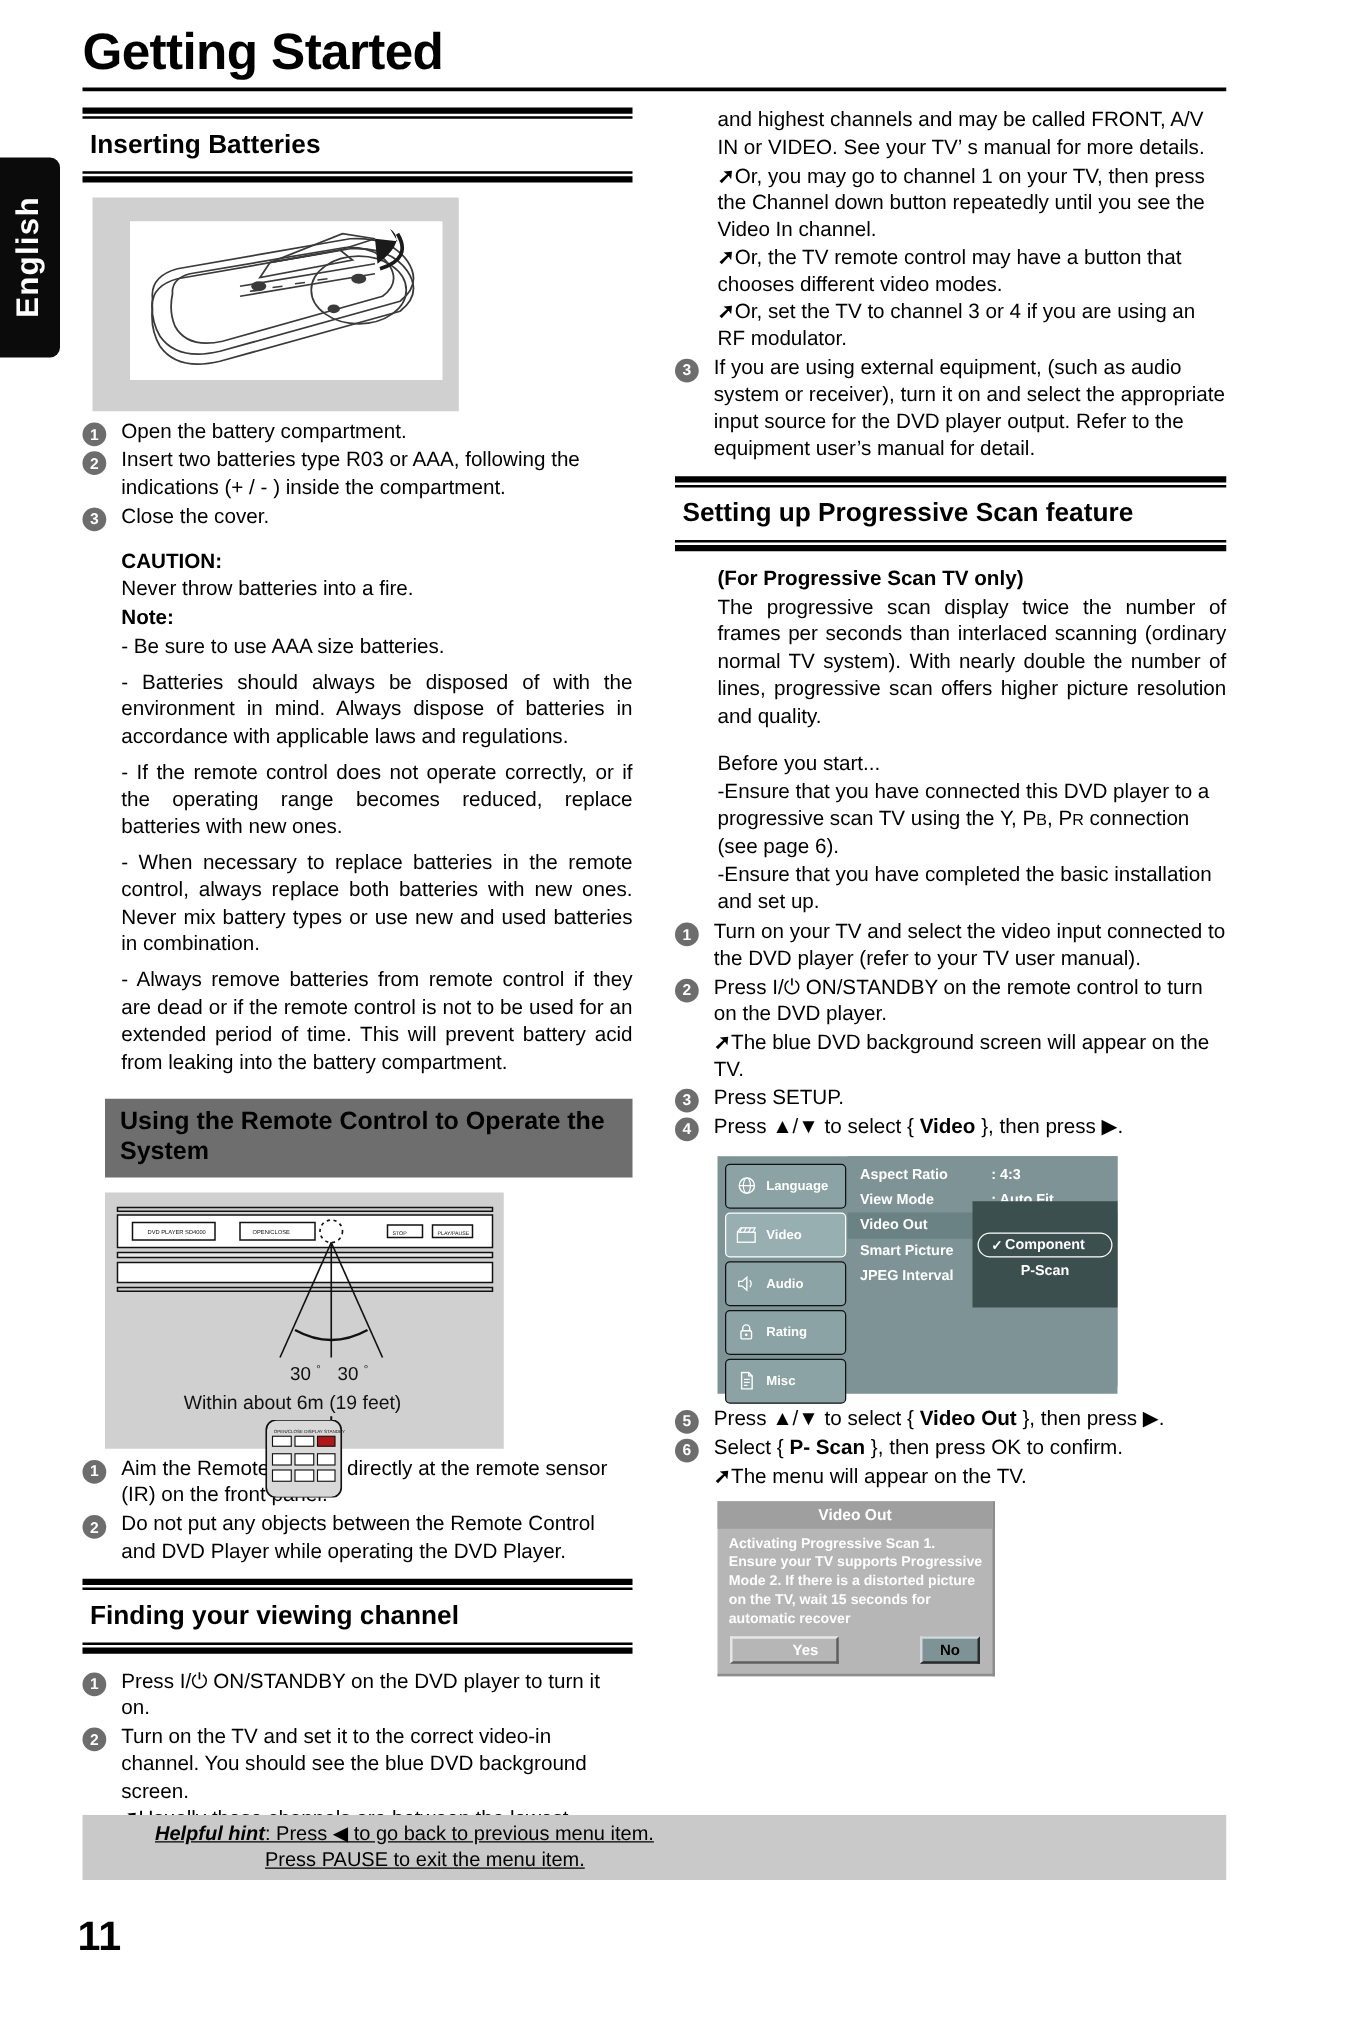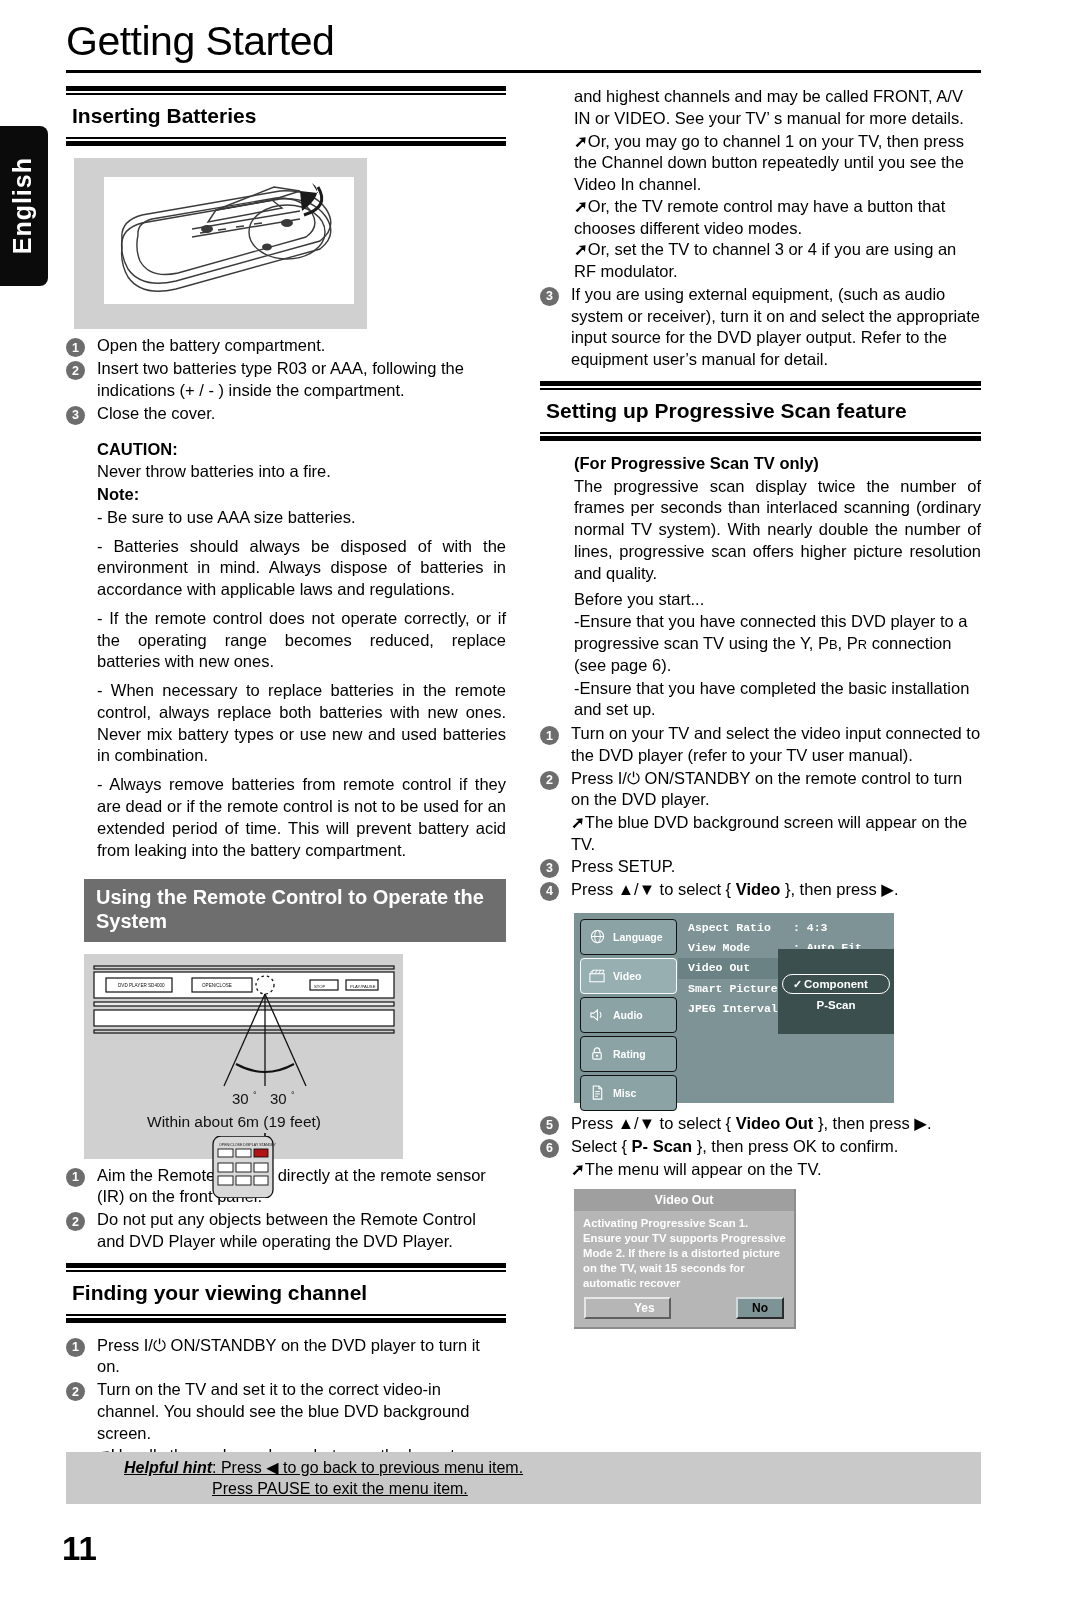--- a/index.html
+++ b/index.html
@@ -24,42 +24,42 @@
     color: #fff; font-weight: bold; font-size: 25px;
     letter-spacing: 1px;
     writing-mode: vertical-rl; text-orientation: mixed;
     transform: rotate(180deg);
     margin-left: 10px;
   }
 
   
   .page-title {
     position: absolute; left: 66px; top: 18px;
-    font-size: 41px; font-weight: normal; letter-spacing: -0.5px;
+    font-size: 41px; font-weight: bold; letter-spacing: -0.5px;
   }
   .title-rule {
     position: absolute; left: 66px; top: 70px; width: 915px;
     height: 3px; background: #000;
   }
 
   
   .col-left  { position: absolute; left: 66px;  top: 86px;  width: 440px; }
   .col-right { position: absolute; left: 540px; top: 86px;  width: 441px; }
 
   
   .hdr-block { margin-bottom: 6px; }
   .rule-thick { height: 5px; background: #000; }
   .rule-thin  { height: 2px; background: #000; margin-top: 2px; }
   .rule-thin2 { height: 2px; background: #000; }
   .rule-thick2{ height: 5px; background: #000; margin-top: 2px; }
   .hdr-text {
     font-size: 21px; font-weight: bold; padding: 9px 4px 9px 6px;
   }
   .hdr-banner {
-    background: #6e6e6e; color: #ffffff; font-size: 20px; font-weight: bold;
+    background: #6e6e6e; color: #000000; font-size: 20px; font-weight: bold;
     padding: 7px 10px 8px 12px; line-height: 1.18;
   }
 
   
   .p {
     font-size: 16.5px; line-height: 1.32; text-align: justify;
     margin-bottom: 1px;
   }
   .p.nj { text-align: left; }
   .bold { font-weight: bold; }
@@ -97,21 +97,21 @@
     display: flex; align-items: center; padding-left: 7px;
     color: #fff; font-size: 10.5px; font-weight: bold;
   }
   .osd-btn.sel { background: #97afb0; border-color: #fff; }
   .osd-ico { width: 18px; height: 16px; margin-right: 7px; flex:0 0 auto;
              display:flex; align-items:center; justify-content:center; }
   .osd-main { position: absolute; left: 104px; top: 0px; right: 0; bottom: 6px;
               background: #7d9395; }
   .osd-row {
     display: flex; color: #fff; font-size: 11.5px; font-weight: bold;
-    padding: 3px 0 3px 10px; line-height: 1.25; font-family: Liberation Mono, monospace;
+    padding: 3px 0 3px 10px; line-height: 1.25;
   }
   .osd-row .lab { width: 105px; }
   .osd-row.hl { background: #6b8284; }
   .osd-pop {
     position: absolute; left: 100px; top: 36px; width: 116px; height: 85px;
     background: #3b4f4e;
   }
   .osd-pop .opt {
     color: #fff; font-size: 11.5px; font-weight: bold;
     text-align: center; padding: 5px 17px;
@@ -345,21 +345,21 @@
       <div class="rule-thick"></div>
       <div class="rule-thin"></div>
       <div class="hdr-text">Setting up Progressive Scan feature</div>
       <div class="rule-thin2"></div>
       <div class="rule-thick2"></div>
     </div>
 
     <div style="padding-left:34px;margin-top:12px;">
       <div class="p bold nj">(For Progressive Scan TV only)</div>
       <div class="p">The progressive scan display twice the number of frames per seconds than interlaced scanning (ordinary normal TV system). With nearly double the number of lines, progressive scan offers higher picture resolution and quality.</div>
-      <div class="p nj" style="margin-top:4px;">Before you start...</div>
+      <div class="p nj" style="margin-top:16px;">Before you start...</div>
       <div class="p nj"><span>-Ensure that you have connected this DVD player to a progressive scan TV using the Y, P</span><span class="small-cap">B</span><span>, P</span><span class="small-cap">R</span><span> connection (see page 6).</span></div>
       <div class="p nj">-Ensure that you have completed the basic installation and set up.</div>
     </div>
 
     <div style="margin-top:2px;">
       <div class="item">
         <div class="num">1</div>
         <div class="item-txt">Turn on your TV and select the video input connected to the DVD player (refer to your TV user manual).</div>
       </div>
       <div class="item">

